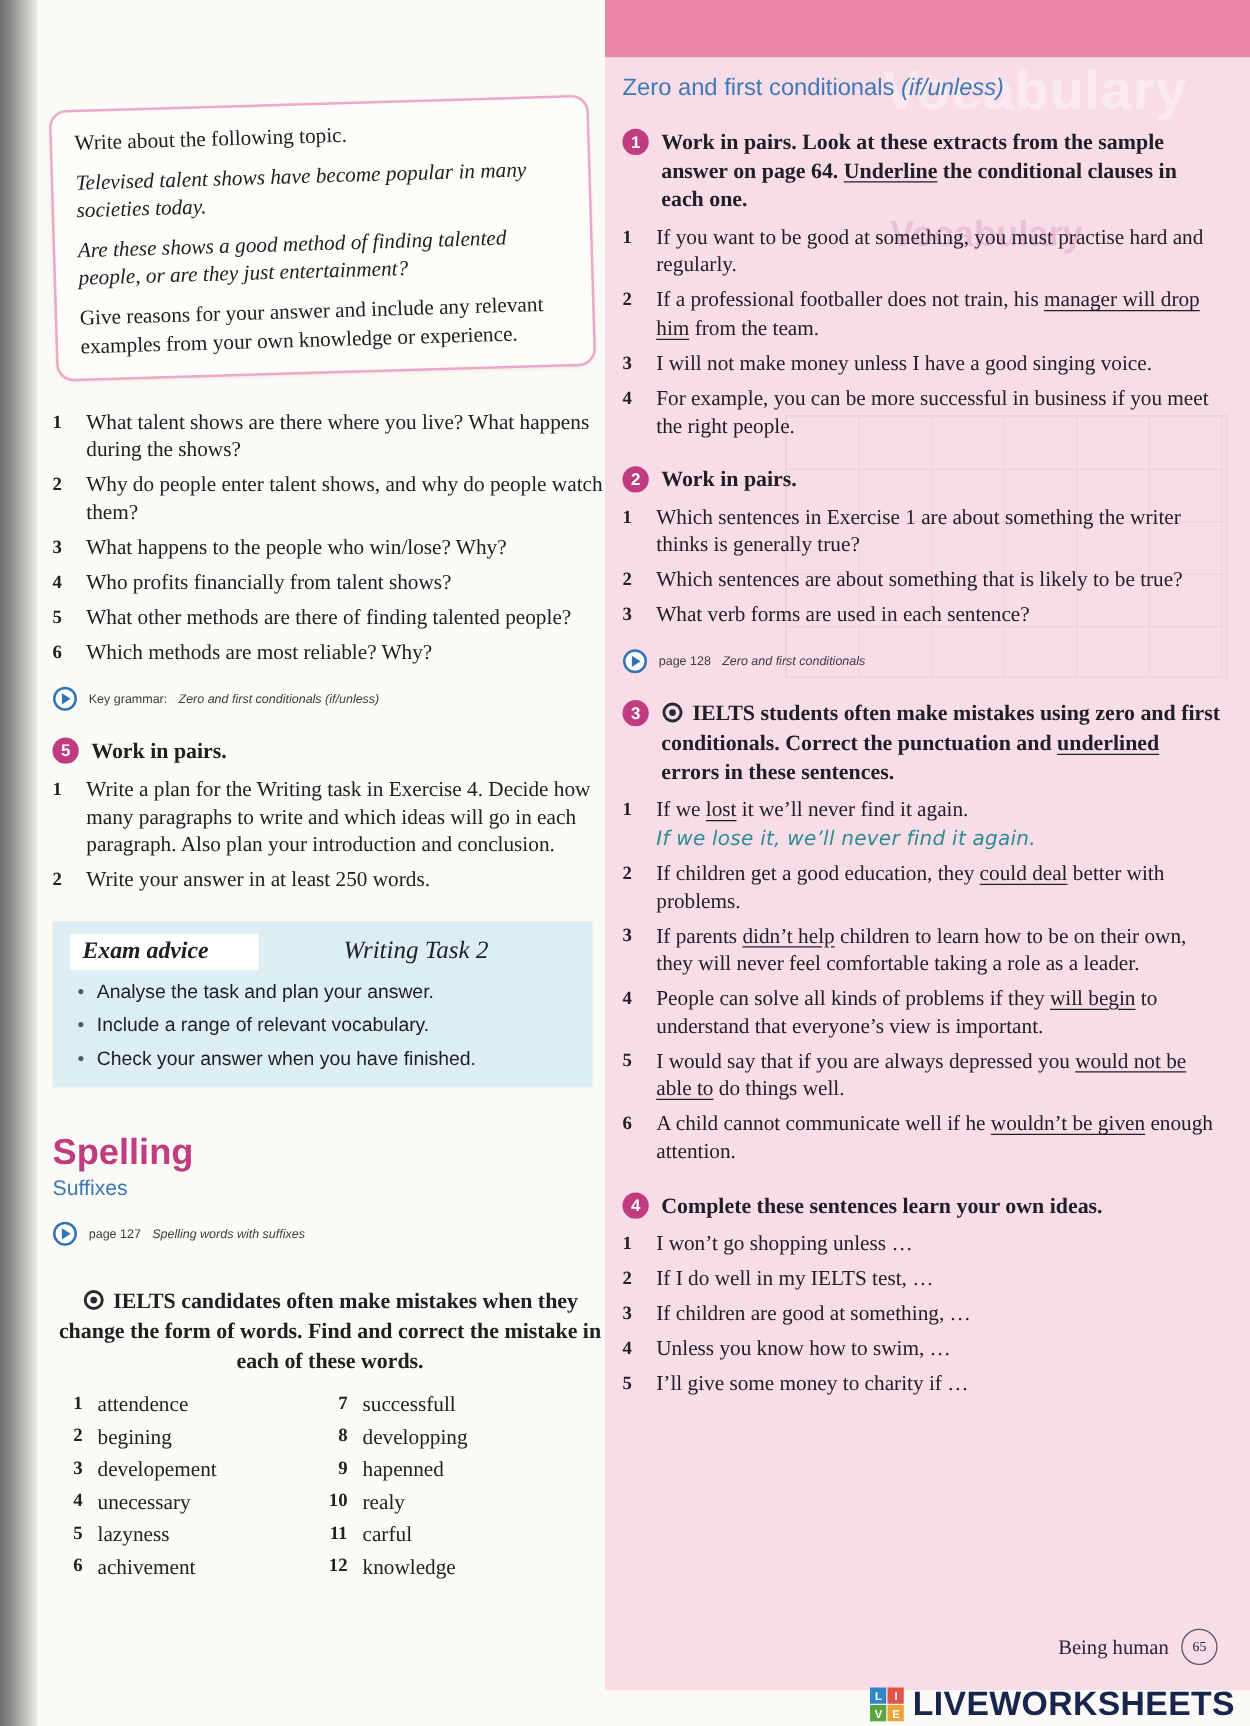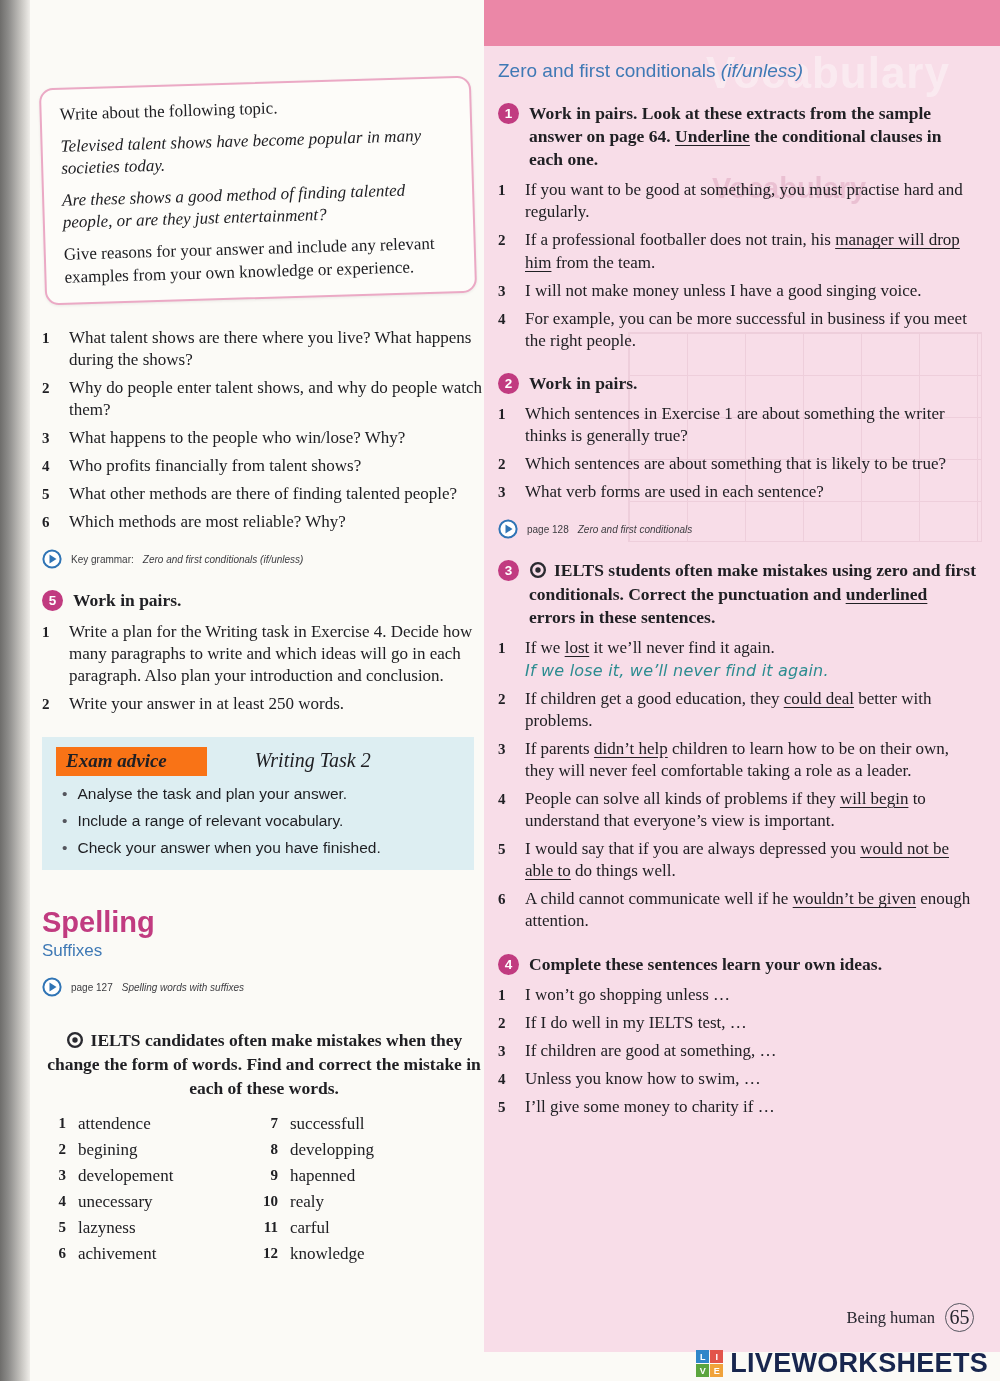--- a/index.html
+++ b/index.html
@@ -64,22 +64,22 @@
   .circle {
     flex:none; width:21px; height:21px; border-radius:50%; background:#c13b80;
     color:#fff; font-family:"Liberation Sans", sans-serif; font-weight:bold; font-size:13.5px;
     display:flex; align-items:center; justify-content:center; margin-top:1px;
   }
   .extitle { font-weight:bold; font-size:17.5px; line-height:1.32; }
   .target-ic { display:inline-block; width:18px; height:18px; vertical-align:-3px; margin-right:7px; }
 
   .advice { margin-top:22px; background:#ddeef2; padding:10px 14px 12px; width:432px; box-sizing:border-box; }
   .advice-head { display:flex; align-items:baseline; margin-bottom:8px; }
-  .advice-label { background:#f97316; font-style:italic; font-weight:bold; font-size:19px; padding:3px 40px 4px 10px; }
-  .advice-task { font-style:italic; font-size:20px; margin-left:48px; }
+  .advice-label { background:#ffffff; font-style:italic; font-weight:bold; font-size:19px; padding:3px 40px 4px 10px; }
+  .advice-task { font-style:italic; font-size:20px; margin-left:68px; }
   .abullet {
     display:flex; gap:10px; margin:7px 0 0 6px; line-height:1.3;
     font-family:"Liberation Sans", sans-serif; font-size:15.5px; color:#1e1e22;
   }
   .abullet::before { content:"•"; color:#55565e; }
 
   .spell-h { margin-top:36px; font-family:Liberation Sans, sans-serif; font-weight:bold; font-size:29px; color:#c13b80; }
   .spell-sub { margin-top:2px; font-family:"Liberation Sans", sans-serif; font-size:17px; color:#3f79b5; }
   .instr { margin-top:32px; font-weight:bold; font-size:17.5px; line-height:1.35;text-align:center; }
 
@@ -96,21 +96,21 @@
     margin-top:2px; font-family:"DejaVu Sans", sans-serif; font-style:italic;
     color:#2c8c90; font-size:16px; letter-spacing:0.2px;
   }
 
   .bh {
     position:absolute; right:26px; top:1303px;
     display:flex; align-items:center; gap:10px; font-size:16.5px; color:#26262e;
   }
   .pgnum {
     width:27px; height:27px; border:1.5px solid #55555f; border-radius:50%;
-    display:flex; align-items:center; justify-content:center; font-size:20px;
+    display:flex; align-items:center; justify-content:center; font-size:11px;
   }
 
   .lw { position:absolute; right:12px; top:1348px; display:flex; align-items:center; gap:7px; }
   .lw-grid { display:grid; grid-template-columns:13px 13px; gap:1px; }
   .lw-cell {
     width:13px; height:13px; display:flex; align-items:center; justify-content:center;
     color:#fff; font-family:"Liberation Sans", sans-serif; font-weight:bold; font-size:9px;
   }
   .c0 { background:#2f86c9; } .c1 { background:#e2544a; }
   .c2 { background:#5ba53e; } .c3 { background:#f0a23a; }

